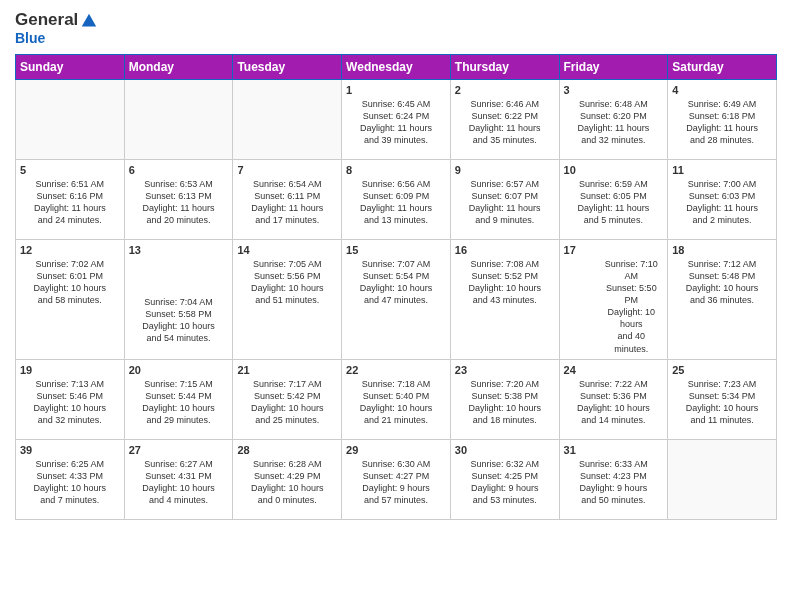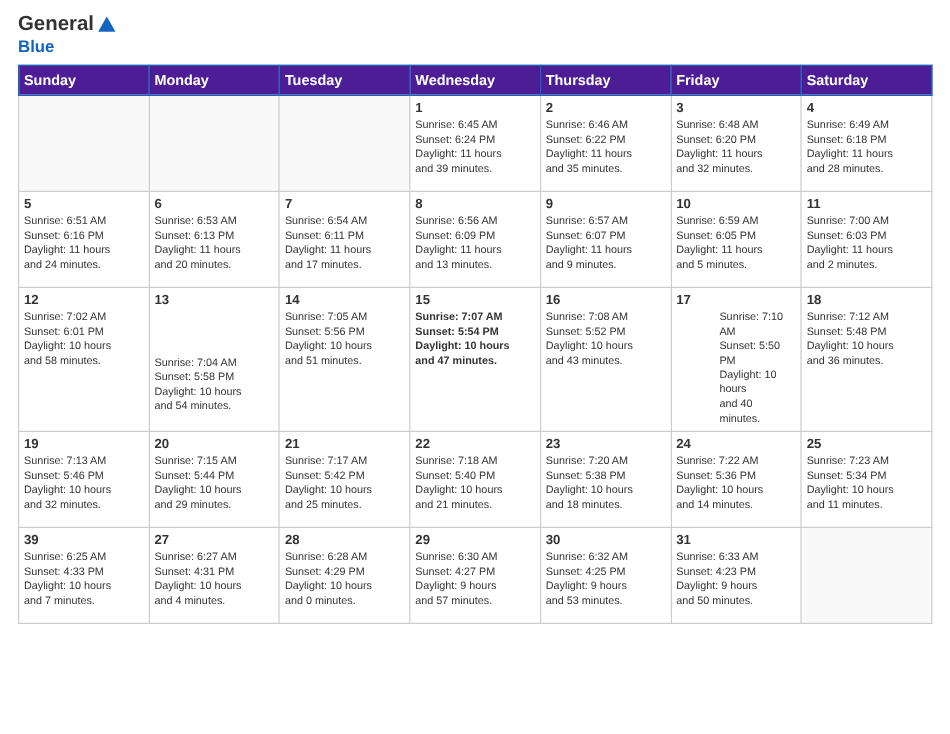--- a/index.html
+++ b/index.html
@@ -37,21 +37,21 @@
     .location {
       font-size: 14px;
       color: #555;
     }
     .calendar {
       width: 100%;
       border-collapse: collapse;
       border: 1px solid #ccc;
     }
     .calendar th {
-      background-color: #4c1d95;
+      background-color: #a21caf;
       color: #fff;
       font-size: 12px;
       font-weight: bold;
       padding: 5px 4px;
       text-align: left;
       border: 1px solid #1565c0;
     }
     .calendar td {
       width: calc(100% / 7);
       vertical-align: top;
@@ -68,20 +68,21 @@
     .day-num {
       font-size: 11px;
       font-weight: bold;
       display: block;
       margin-bottom: 2px;
     }
     .day-info {
       font-size: 9px;
       line-height: 1.35;
       color: #333;
+      text-align: center;
     }
   </style>
 </head>
 <body>
 
 <div class="container">
   <div class="header">
     <div class="logo">
       <div>
         <div style="font-size:17px;font-weight:bold;color:#333;line-height:1.15;">
@@ -212,21 +213,21 @@
           </td>
           <td>
             <span class="day-num">14</span>
             <div class="day-info" style="white-space: pre-line;">Sunrise: 7:05 AM
 Sunset: 5:56 PM
 Daylight: 10 hours
 and 51 minutes.</div>
           </td>
           <td>
             <span class="day-num">15</span>
-            <div class="day-info" style="white-space: pre-line; font-weight: bold;">Sunrise: 7:07 AM
+            <div class="day-info" style="white-space: pre-line;">Sunrise: 7:07 AM
 Sunset: 5:54 PM
 Daylight: 10 hours
 and 47 minutes.</div>
           </td>
           <td>
             <span class="day-num">16</span>
             <div class="day-info" style="white-space: pre-line;">Sunrise: 7:08 AM
 Sunset: 5:52 PM
 Daylight: 10 hours
 and 43 minutes.</div>

